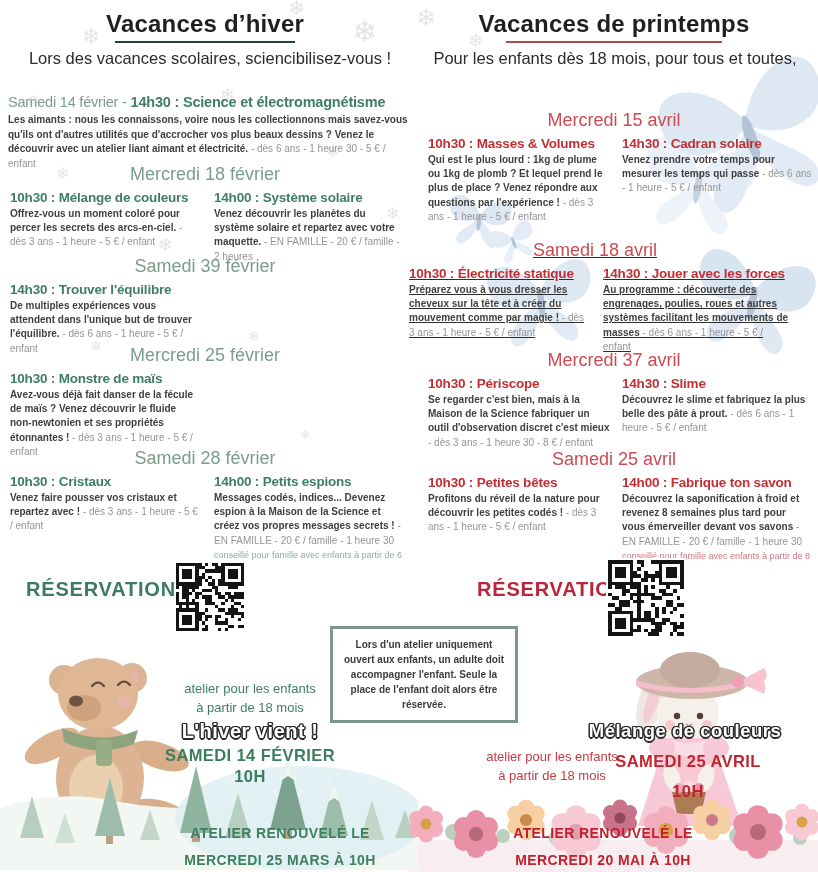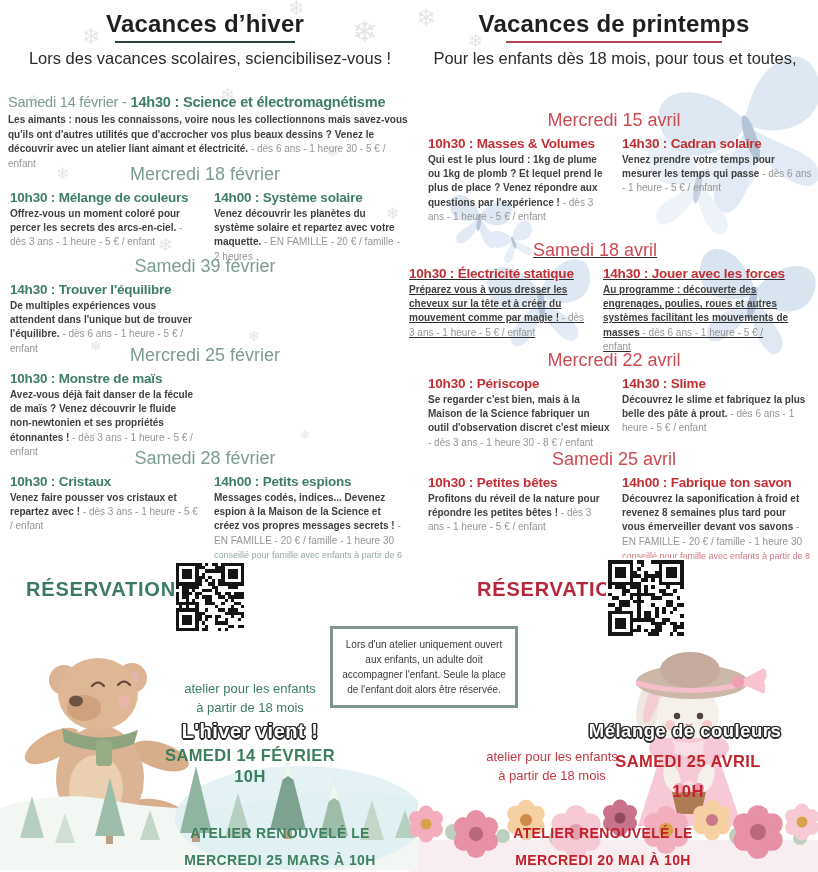--- a/index.html
+++ b/index.html
@@ -36,21 +36,21 @@
   .featured p{margin:3px 0 0;font-size:10px;line-height:1.45;}
   
   .res-label{font-size:20px;font-weight:800;letter-spacing:.8px;word-spacing:5px;}
   .res-w{color:#3c7a62;}
   .res-s{color:#b92639;}
   .qr{display:grid;grid-template-columns:repeat(21,1fr);grid-template-rows:repeat(21,1fr);
       background:#fff;padding:2px;}
   .qr i{display:block;width:100%;height:100%;}
   
   .notice{border:3px solid #7e968c;background:#fff;padding:8px 7px;font-size:10px;
-          line-height:1.5;text-align:center;color:#3c3c3c;z-index:6;}
+          line-height:1.5;text-align:center;color:#3c3c3c;z-index:6;font-weight:bold;}
   
   .promo{text-align:center;z-index:5;}
   .aud{font-size:13px;line-height:1.45;}
   .aud-w{color:#3f7d68;}
   .aud-s{color:#c43a44;}
   .promo-name{font-size:20px;font-weight:800;color:#fff;letter-spacing:.5px;
      text-shadow:-1.5px 0 #2a2a2a,1.5px 0 #2a2a2a,0 -1.5px #2a2a2a,0 1.5px #2a2a2a,
                  -1px -1px #2a2a2a,1px 1px #2a2a2a,-1px 1px #2a2a2a,1px -1px #2a2a2a;}
   .promo-date,.promo-time{font-size:16.5px;font-weight:800;letter-spacing:.4px;}
   .pd-w{color:#3a7e5e;}
@@ -212,41 +212,41 @@
       </div>
       <div class="event">
         <h3 class="event-title">14h30 : Jouer avec les forces</h3>
         <p><span class="desc">Au programme : découverte des engrenages, poulies, roues et autres systèmes facilitant les mouvements de masses</span><span class="det"> - dès 6 ans - 1 heure - 5 € / enfant</span></p>
         <div class="note"></div>
       </div>
     </div>
   </div>
 
   <div class="abs z2 section s" style="left:410px;top:350px;width:408px;">
-    <div class="sec-date">Mercredi 22 avril</div>
+    <div class="sec-date">Mercredi 37 avril</div>
     <div class="events">
       <div class="event">
         <h3 class="event-title">10h30 : Périscope</h3>
         <p><span class="desc">Se regarder c'est bien, mais à la Maison de la Science fabriquer un outil d'observation discret c'est mieux</span><span class="det"> - dès 3 ans - 1 heure 30 - 8 € / enfant</span></p>
         <div class="note"></div>
       </div>
       <div class="event">
         <h3 class="event-title">14h30 : Slime</h3>
         <p><span class="desc">Découvrez le slime et fabriquez la plus belle des pâte à prout.</span><span class="det"> - dès 6 ans - 1 heure - 5 € / enfant</span></p>
         <div class="note"></div>
       </div>
     </div>
   </div>
 
   <div class="abs z2 section s" style="left:410px;top:449px;width:408px;">
     <div class="sec-date">Samedi 25 avril</div>
     <div class="events">
       <div class="event">
         <h3 class="event-title">10h30 : Petites bêtes</h3>
-        <p><span class="desc">Profitons du réveil de la nature pour répondre les petites bêtes !</span><span class="det"> - dès 3 ans - 1 heure - 5 € / enfant</span></p>
+        <p><span class="desc">Profitons du réveil de la nature pour découvrir les petites codés !</span><span class="det"> - dès 3 ans - 1 heure - 5 € / enfant</span></p>
         <div class="note"></div>
       </div>
       <div class="event">
         <h3 class="event-title">14h00 : Fabrique ton savon</h3>
         <p><span class="desc">Découvrez la saponification à froid et revenez 8 semaines plus tard pour vous émerveiller devant vos savons</span><span class="det"> - EN FAMILLE - 20 € / famille - 1 heure 30</span></p>
         <div class="note">conseillé pour famille avec enfants à partir de 8 ans</div>
       </div>
     </div>
   </div>
 

